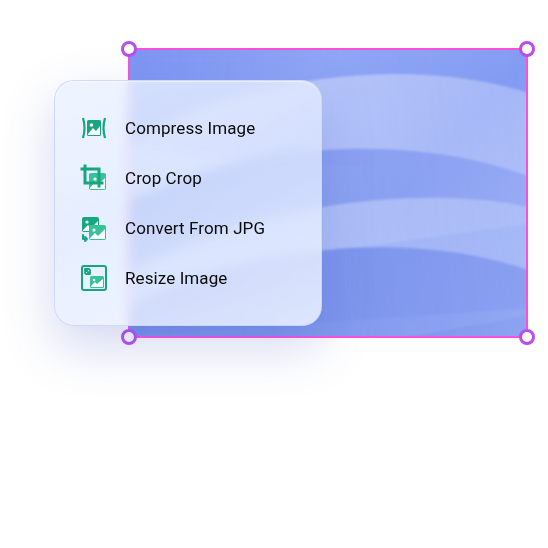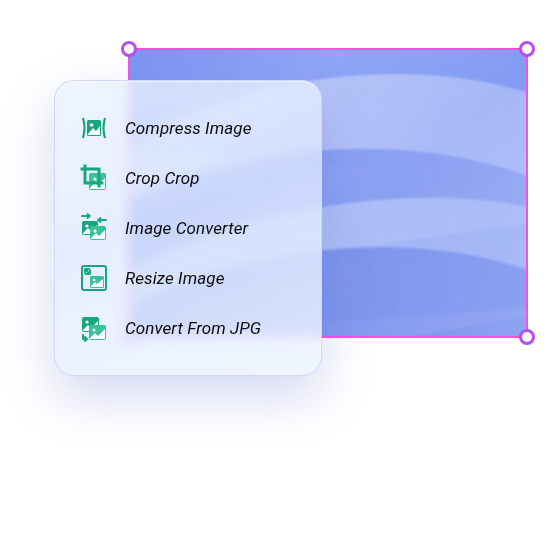--- a/index.html
+++ b/index.html
@@ -80,21 +80,20 @@
     .menu-icon {
       width: 30px; height: 30px;
       flex: 0 0 30px;
       display: flex; align-items: center; justify-content: center;
     }
     .menu-label {
       font-size: 17px;
       color: #0a0a0a;
       font-weight: 400;
       letter-spacing: 0.1px;
-      font-style: italic;
     }
   </style>
 </head>
 <body>
 
 <div class="canvas">
 
   <div class="selection-frame">
     <div class="image-preview">
       <div class="wave-bg"></div>
@@ -131,59 +130,44 @@
           <rect x="10" y="10" width="17" height="17" rx="2" fill="#39c29a"></rect>
           <circle cx="16" cy="16" r="1.6" fill="#fff"></circle>
           <path d="M11 25 L17 18 L20 21 L26 15 L26 26 L11 26 Z" fill="#fff"></path>
           <path d="M6 3 L6 20 L23 20" fill="none" stroke="#16a77e" stroke-width="3" stroke-linecap="square"></path>
           <path d="M3 6 L20 6 L20 23" fill="none" stroke="#16a77e" stroke-width="3" stroke-linecap="square"></path>
         </svg>
       </span>
       <span class="menu-label">Crop Crop</span>
     </div>
 
-    <div class="menu-item">
-      <span class="menu-icon">
-        <svg width="30" height="30" viewBox="0 0 30 30">
-          <rect x="3" y="8" width="16" height="14" rx="2" fill="#16a77e"></rect>
-          <circle cx="8" cy="13" r="1.6" fill="#fff"></circle>
-          <path d="M4 20 L9 15 L12 18 L18 12 L18 21 L4 21 Z" fill="#fff"></path>
-          <rect x="11" y="13" width="16" height="14" rx="2" fill="#39c29a"></rect>
-          <circle cx="16" cy="18" r="1.6" fill="#fff"></circle>
-          <path d="M12 25 L17 20 L20 23 L26 17 L26 26 L12 26 Z" fill="#fff"></path>
-          <path d="M3 3 L11 3 M11 3 L8.5 1 M11 3 L8.5 5" fill="none" stroke="#16a77e" stroke-width="1.8" stroke-linecap="round"></path>
-          <path d="M27 7 L19 7 M19 7 L21.5 5 M19 7 L21.5 9" fill="none" stroke="#16a77e" stroke-width="1.8" stroke-linecap="round"></path>
-        </svg>
-      </span>
-      <span class="menu-label">Image Converter</span>
-    </div>
-
-    <div class="menu-item">
-      <span class="menu-icon">
-        <svg width="30" height="30" viewBox="0 0 30 30">
-          <rect x="3" y="3" width="24" height="24" rx="2" fill="none" stroke="#16a77e" stroke-width="2"></rect>
-          <rect x="11" y="13" width="14" height="12" rx="1.5" fill="#39c29a"></rect>
-          <circle cx="15" cy="17" r="1.3" fill="#fff"></circle>
-          <path d="M12 23 L16 19 L18 21 L24 16 L24 24 L12 24 Z" fill="#fff"></path>
-          <path d="M6 6 L11 11 M6 6 L6 10 M6 6 L10 6 M11 11 L11 7 M11 11 L7 11" fill="none" stroke="#16a77e" stroke-width="1.8" stroke-linecap="round"></path>
-        </svg>
-      </span>
-      <span class="menu-label">Resize Image</span>
-    </div>
 
     <div class="menu-item">
       <span class="menu-icon">
         <svg width="30" height="30" viewBox="0 0 30 30">
           <rect x="3" y="4" width="17" height="15" rx="2" fill="#16a77e"></rect>
           <circle cx="8" cy="9" r="1.6" fill="#fff"></circle>
           <path d="M4 17 L9 12 L12 15 L19 8 L19 18 L4 18 Z" fill="#fff"></path>
           <rect x="10" y="12" width="17" height="15" rx="2" fill="#39c29a"></rect>
           <circle cx="15" cy="17" r="1.6" fill="#fff"></circle>
           <path d="M11 25 L16 20 L19 23 L26 16 L26 26 L11 26 Z" fill="#fff"></path>
           <path d="M4 22 L4 26 L8 26 M8 26 L6 24 M8 26 L6 28" fill="none" stroke="#16a77e" stroke-width="2" stroke-linecap="round" stroke-linejoin="round"></path>
         </svg>
       </span>
       <span class="menu-label">Convert From JPG</span>
     </div>
 
+    <div class="menu-item">
+      <span class="menu-icon">
+        <svg width="30" height="30" viewBox="0 0 30 30">
+          <rect x="3" y="3" width="24" height="24" rx="2" fill="none" stroke="#16a77e" stroke-width="2"></rect>
+          <rect x="11" y="13" width="14" height="12" rx="1.5" fill="#39c29a"></rect>
+          <circle cx="15" cy="17" r="1.3" fill="#fff"></circle>
+          <path d="M12 23 L16 19 L18 21 L24 16 L24 24 L12 24 Z" fill="#fff"></path>
+          <path d="M6 6 L11 11 M6 6 L6 10 M6 6 L10 6 M11 11 L11 7 M11 11 L7 11" fill="none" stroke="#16a77e" stroke-width="1.8" stroke-linecap="round"></path>
+        </svg>
+      </span>
+      <span class="menu-label">Resize Image</span>
+    </div>
+
   </div>
 
 </div>
 
 </body></html>

